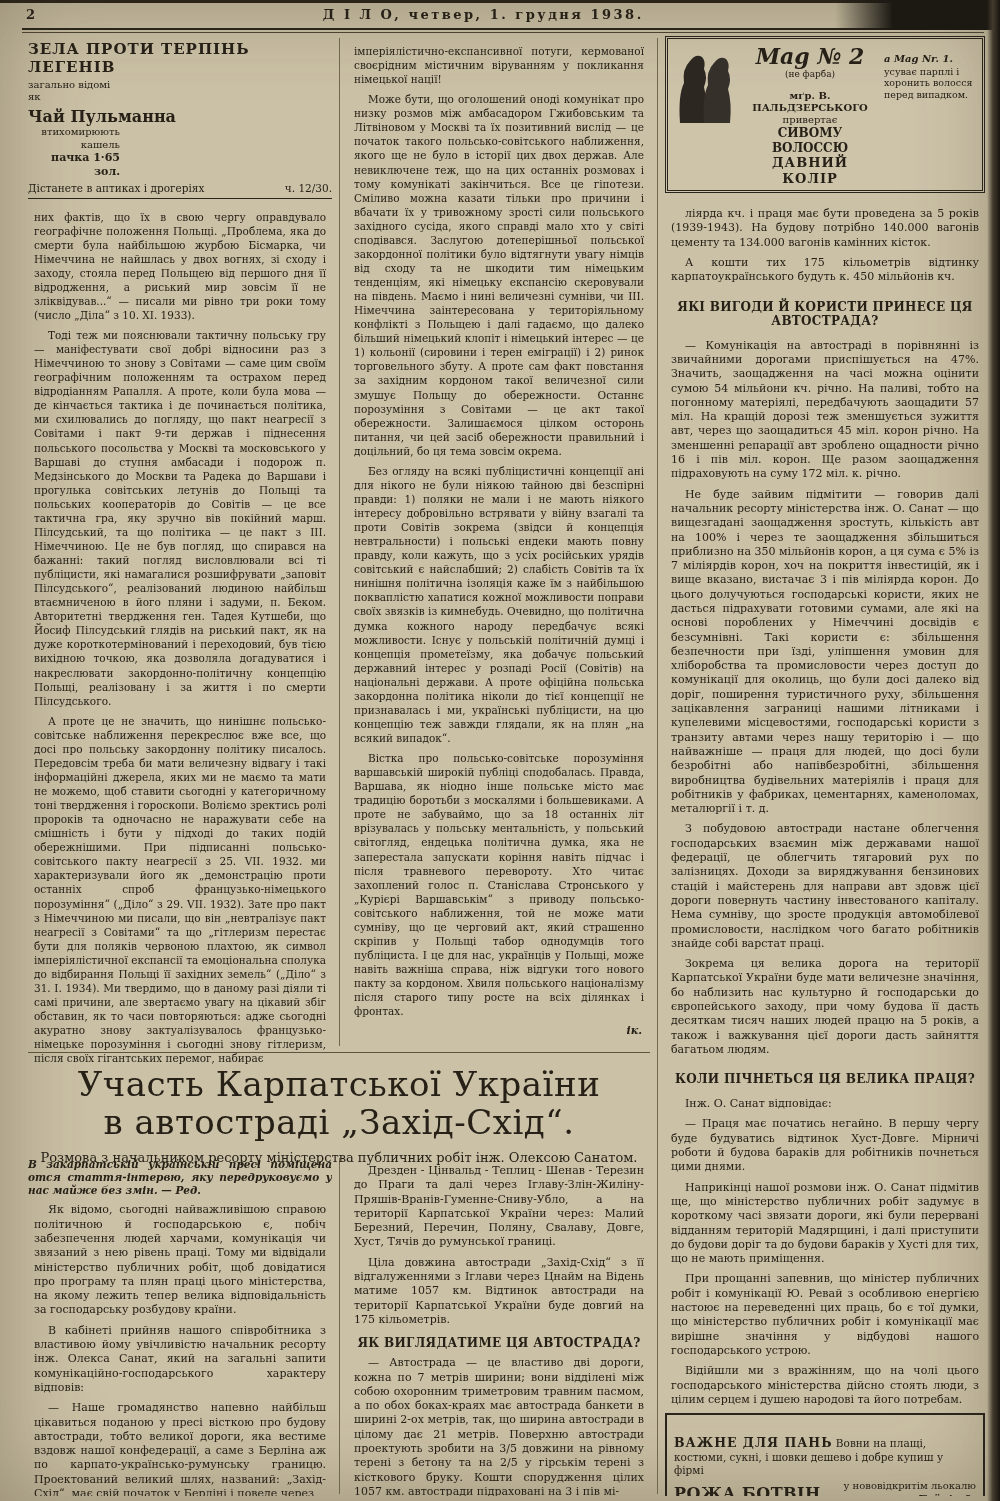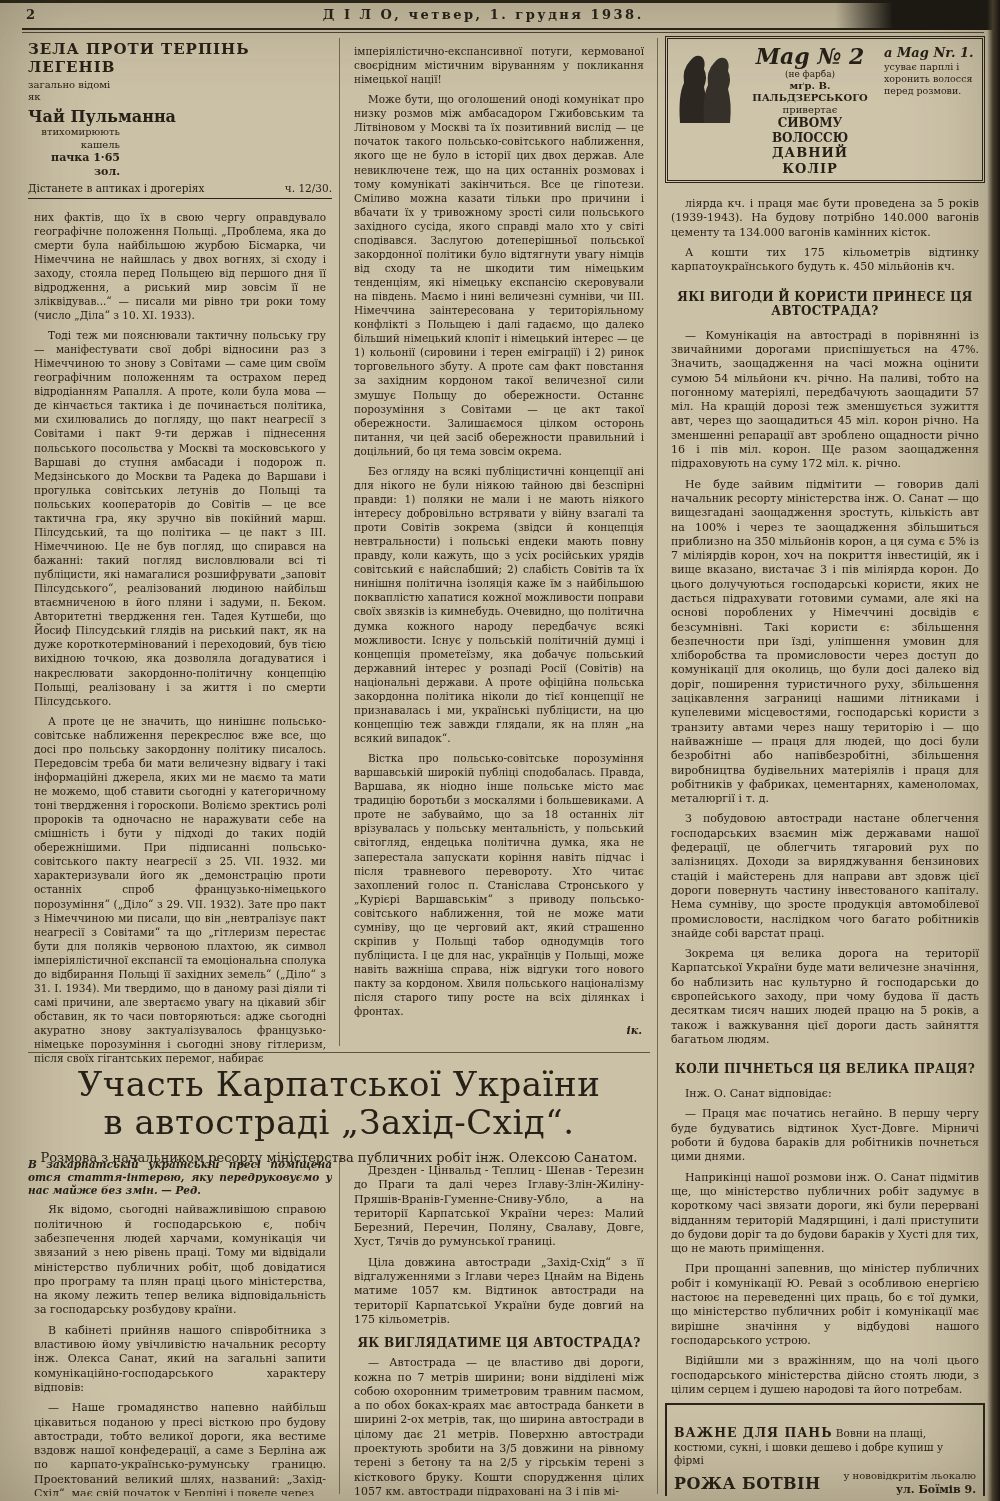--- a/index.html
+++ b/index.html
@@ -67,26 +67,26 @@
   
   .col3{position:absolute;left:665px;top:36px;width:320px;height:1460px;display:flex;flex-direction:column;overflow:hidden;}
   .col3 .flowtext{margin-top:8px;}
 
   
   .mag-ad{border:3px double #2a251b;padding:4px 6px;display:flex;gap:8px;align-items:stretch;background:rgba(255,250,235,.06);}
   .mag-ill{flex:0 0 62px;}
   .mag-mid{flex:1;text-align:center;line-height:1.2;}
   .mag-brand{font-size:22px;font-style:italic;font-weight:bold;}
   .mag-note{font-size:9px;}
-  .mag-maker{font-size:10px;font-weight:bold;margin-top:0;}
+  .mag-maker{font-size:10px;font-weight:bold;margin-top:10px;}
   .mag-verb{font-size:10px;}
   .mag-target{font-size:12px;font-weight:bold;}
   .mag-result{font-size:13px;font-weight:bold;letter-spacing:1px;}
   .mag-rightcell{flex:0 0 92px;font-size:9.5px;text-align:left;line-height:1.25;padding-top:2px;}
-  .mag-alt{font-size:13px;font-style:italic;font-weight:bold;}
+  .mag-alt{font-size:10px;font-style:italic;font-weight:bold;margin-top:8px;}
 
   
   .botvin{border:2px solid #2a251b;padding:20px 7px;margin-top:auto;}
   .botvin-line1{font-size:10.5px;line-height:1.25;}
   .botvin-head{font-weight:bold;font-size:12.5px;letter-spacing:1px;}
   .botvin-row{display:flex;justify-content:space-between;align-items:center;margin-top:3px;}
   .botvin-brand{font-weight:bold;font-size:16px;letter-spacing:.5px;}
   .botvin-loc{font-size:10px;text-align:right;line-height:1.25;}
   .botvin-addr{font-weight:bold;font-size:11px;}
 
@@ -188,21 +188,21 @@
       <div class="mag-mid">
         <span class="mag-brand">Mag № 2</span>
         <div class="mag-note">(не фарба)</div>
         <div class="mag-maker">мґр. В. ПАЛЬДЗЕРСЬКОГО</div>
         <div class="mag-verb">привертає</div>
         <div class="mag-target">СИВОМУ ВОЛОССЮ</div>
         <div class="mag-result">ДАВНИЙ КОЛІР</div>
       </div>
       <div class="mag-rightcell">
         <div class="mag-alt">а Mag Nr. 1.</div>
-        <div>усуває парплі і хоронить волосся перед розмови.</div>
+        <div>усуває парплі і хоронить волосся перед випадком.</div>
       </div>
     </div>
 
     <div class="flowtext">
         <p class="para">ліярда кч. і праця має бути проведена за 5 років (1939-1943). На будову потрібно 140.000 вагонів цементу та 134.000 вагонів камінних кісток.</p>
         <p class="para">А кошти тих 175 кільометрів відтинку карпатоукраїнського будуть к. 450 мільйонів кч.</p>
       </div>
     <div class="qhead">ЯКІ ВИГОДИ Й КОРИСТИ ПРИНЕСЕ ЦЯ АВТОСТРАДА?</div>
     <div>
         <p class="para">— Комунікація на автостраді в порівнянні із звичайними дорогами приспішується на 47%. Значить, заощадження на часі можна оцінити сумою 54 мільйони кч. річно. На паливі, тобто на погонному матеріялі, передбачують заощадити 57 міл. На кращій дорозі теж зменшується зужиття авт, через що заощадиться 45 міл. корон річно. На зменшенні репарації авт зроблено ощадности річно 16 і пів міл. корон. Ще разом заощадження підраховують на суму 172 міл. к. річно.</p>

